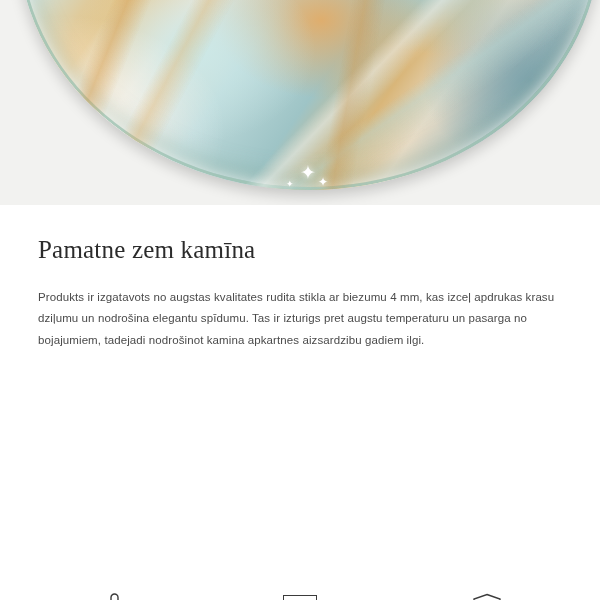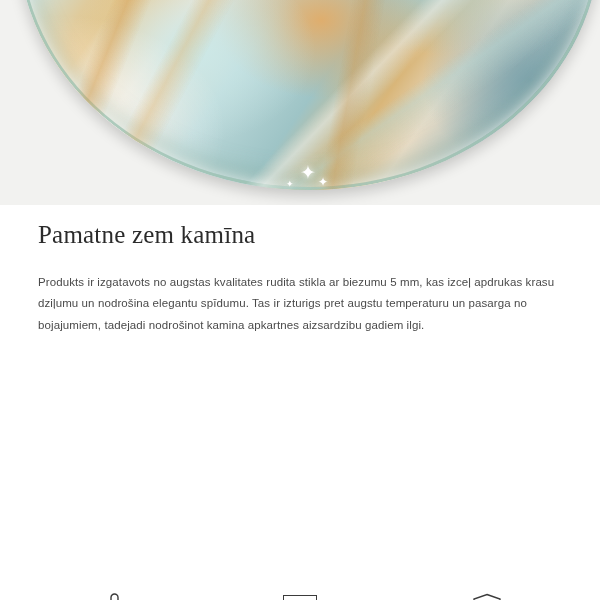--- a/index.html
+++ b/index.html
@@ -89,21 +89,21 @@
     text-shadow: 0 0 6px rgba(255,255,255,0.9);
     user-select: none;
   }
   .sparkle.s1 { left: 300px; top: 163px; font-size: 19px; }
   .sparkle.s2 { left: 318px; top: 176px; font-size: 12px; }
   .sparkle.s3 { left: 286px; top: 180px; font-size: 9px; }
 
   
   .content {
     position: absolute;
-    left: 0; top: 190px;
+    left: 0; top: 205px;
     width: 600px;
   }
   .headline {
     margin: 28px 0 0 38px;
     width: 520px;
     font-family: "Liberation Serif", serif;
     font-size: 25px;
     line-height: 1.34;
     color: #2b2b2b;
     font-weight: 400;
@@ -162,21 +162,21 @@
     </div>
     <span class="sparkle s1">✦</span>
     <span class="sparkle s2">✦</span>
     <span class="sparkle s3">✦</span>
   </div>
 
   <div class="content">
     <h1 class="headline">
       <span>Pamatne zem kamīna</span>
     </h1>
-    <p class="body-copy">Produkts ir izgatavots no augstas kvalitates rudita stikla ar biezumu 5 mm, kas izceļ apdrukas krasu dziļumu un nodrošina elegantu spīdumu. Tas ir izturigs pret augstu temperaturu un pasarga no bojajumiem, tadejadi nodrošinot kamina apkartnes aizsardzibu gadiem ilgi.</p>
+    <p class="body-copy">Produkts ir izgatavots no augstas kvalitates rudita stikla ar biezumu 4 mm, kas izceļ apdrukas krasu dziļumu un nodrošina elegantu spīdumu. Tas ir izturigs pret augstu temperaturu un pasarga no bojajumiem, tadejadi nodrošinot kamina apkartnes aizsardzibu gadiem ilgi.</p>
   </div>
 
   <div class="features">
 
     <div class="feature">
       <div class="feature-icon">
         <svg width="30" height="40" viewBox="0 0 30 40" fill="none" stroke="#3b3b3b" stroke-width="1.4">
           <path d="M13 6.5a3.5 3.5 0 0 1 7 0v17.2a6.6 6.6 0 1 1-7 0z"></path>
           <circle cx="16.5" cy="29.5" r="3.2" fill="#3b3b3b" stroke="none"></circle>
           <line x1="16.5" y1="12" x2="16.5" y2="27" stroke-width="2.2"></line>

